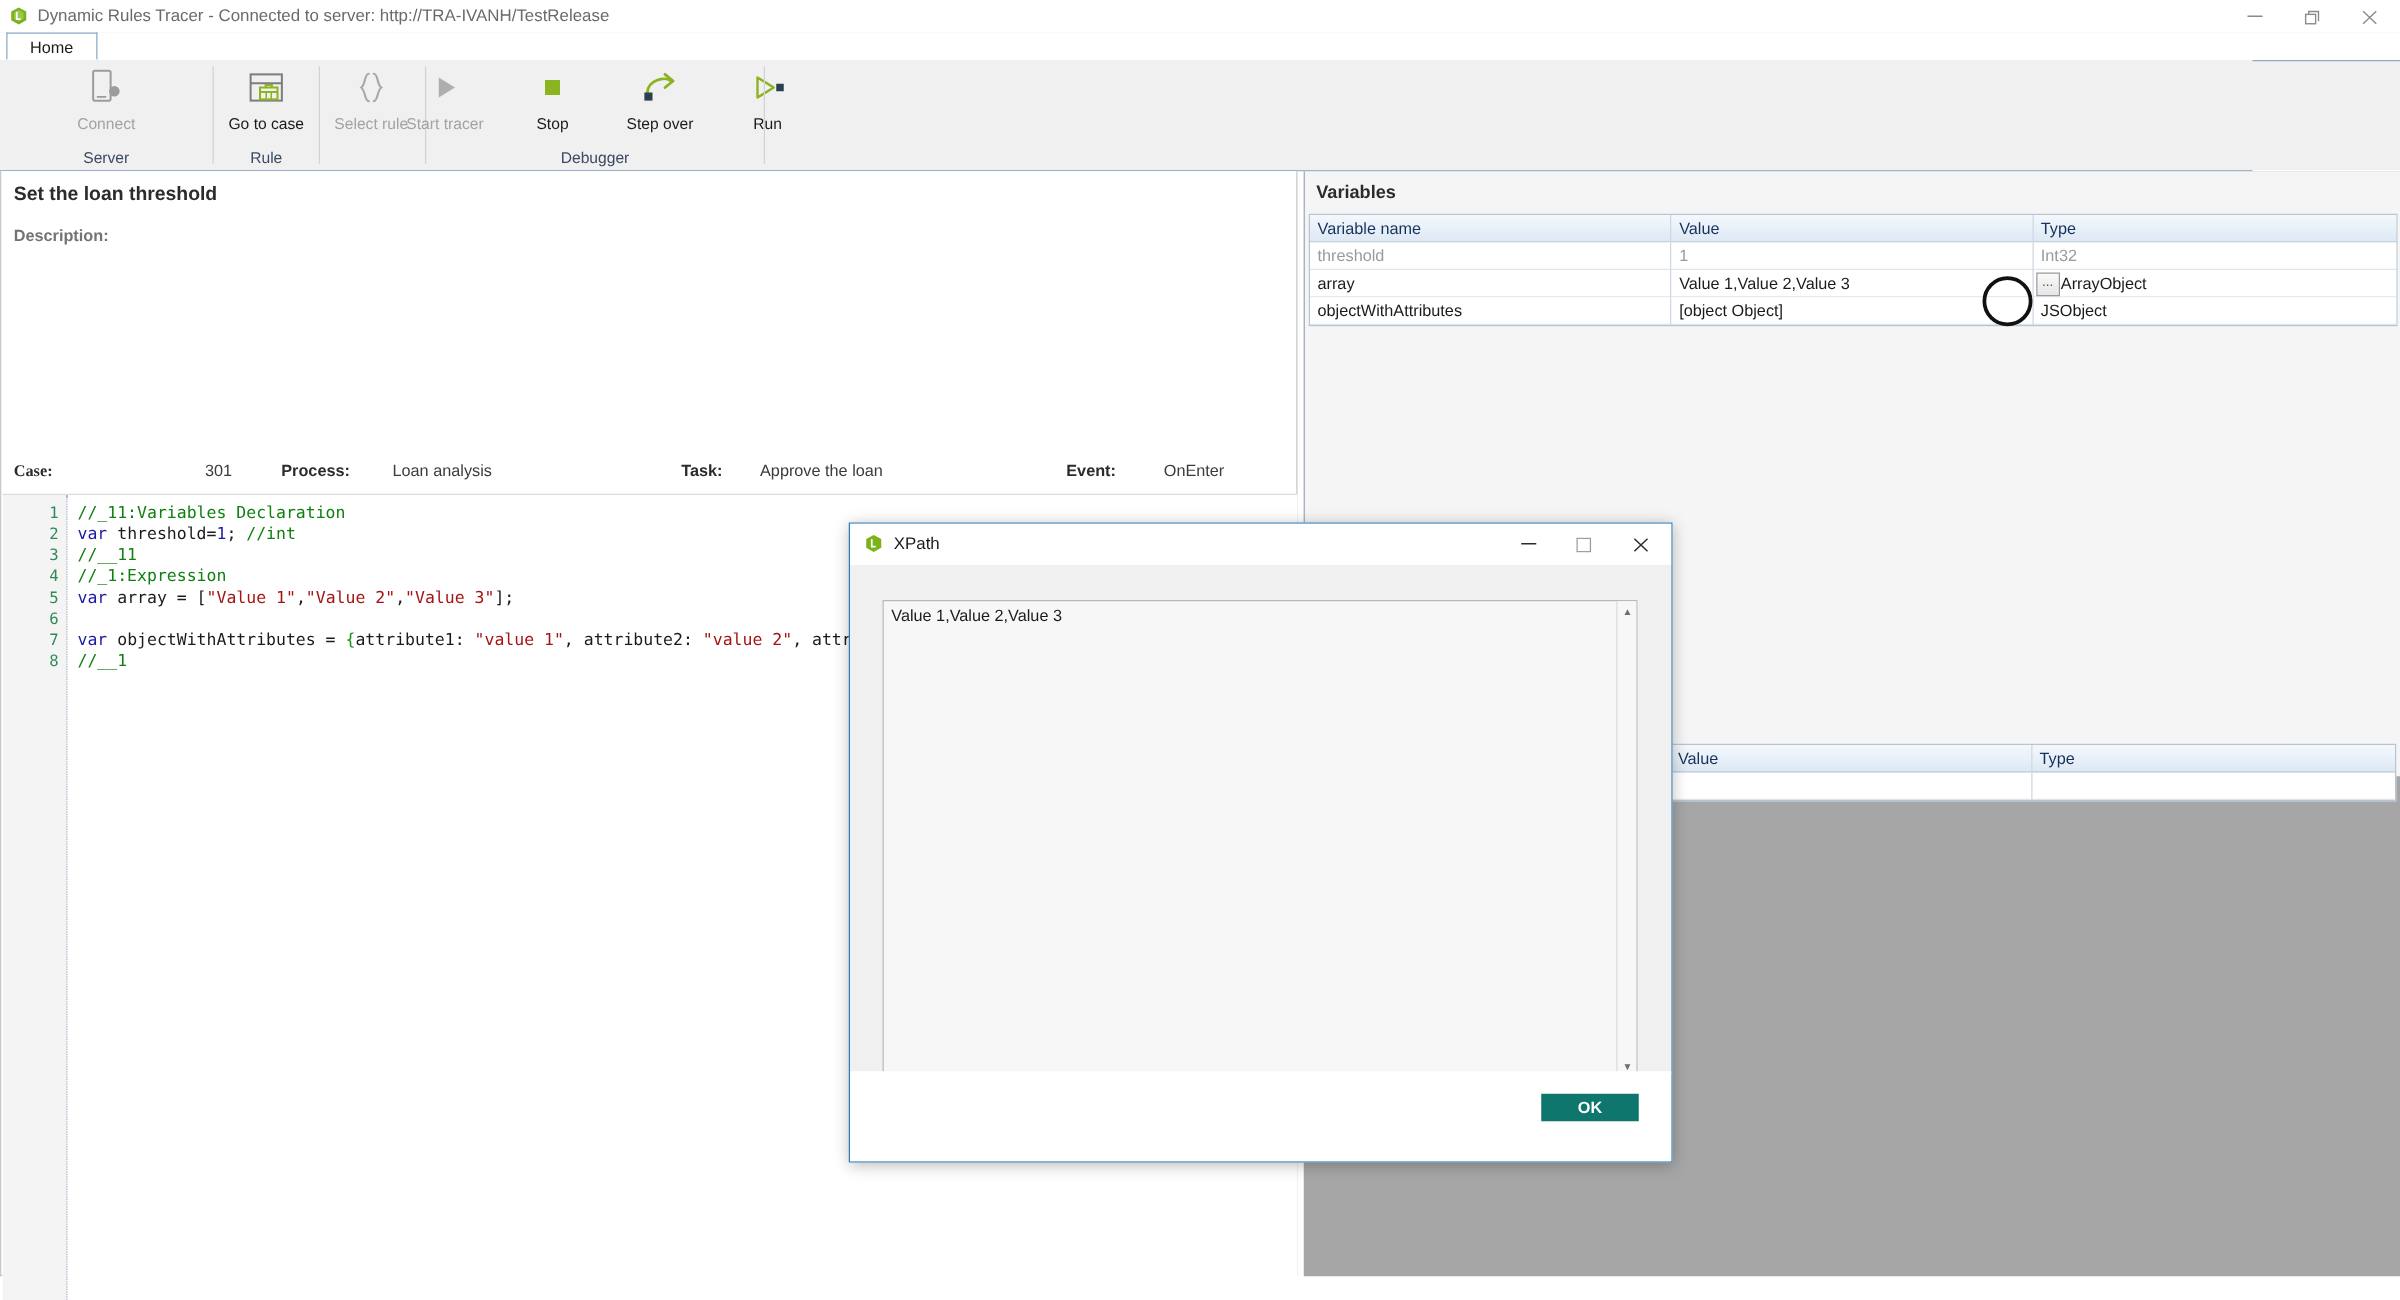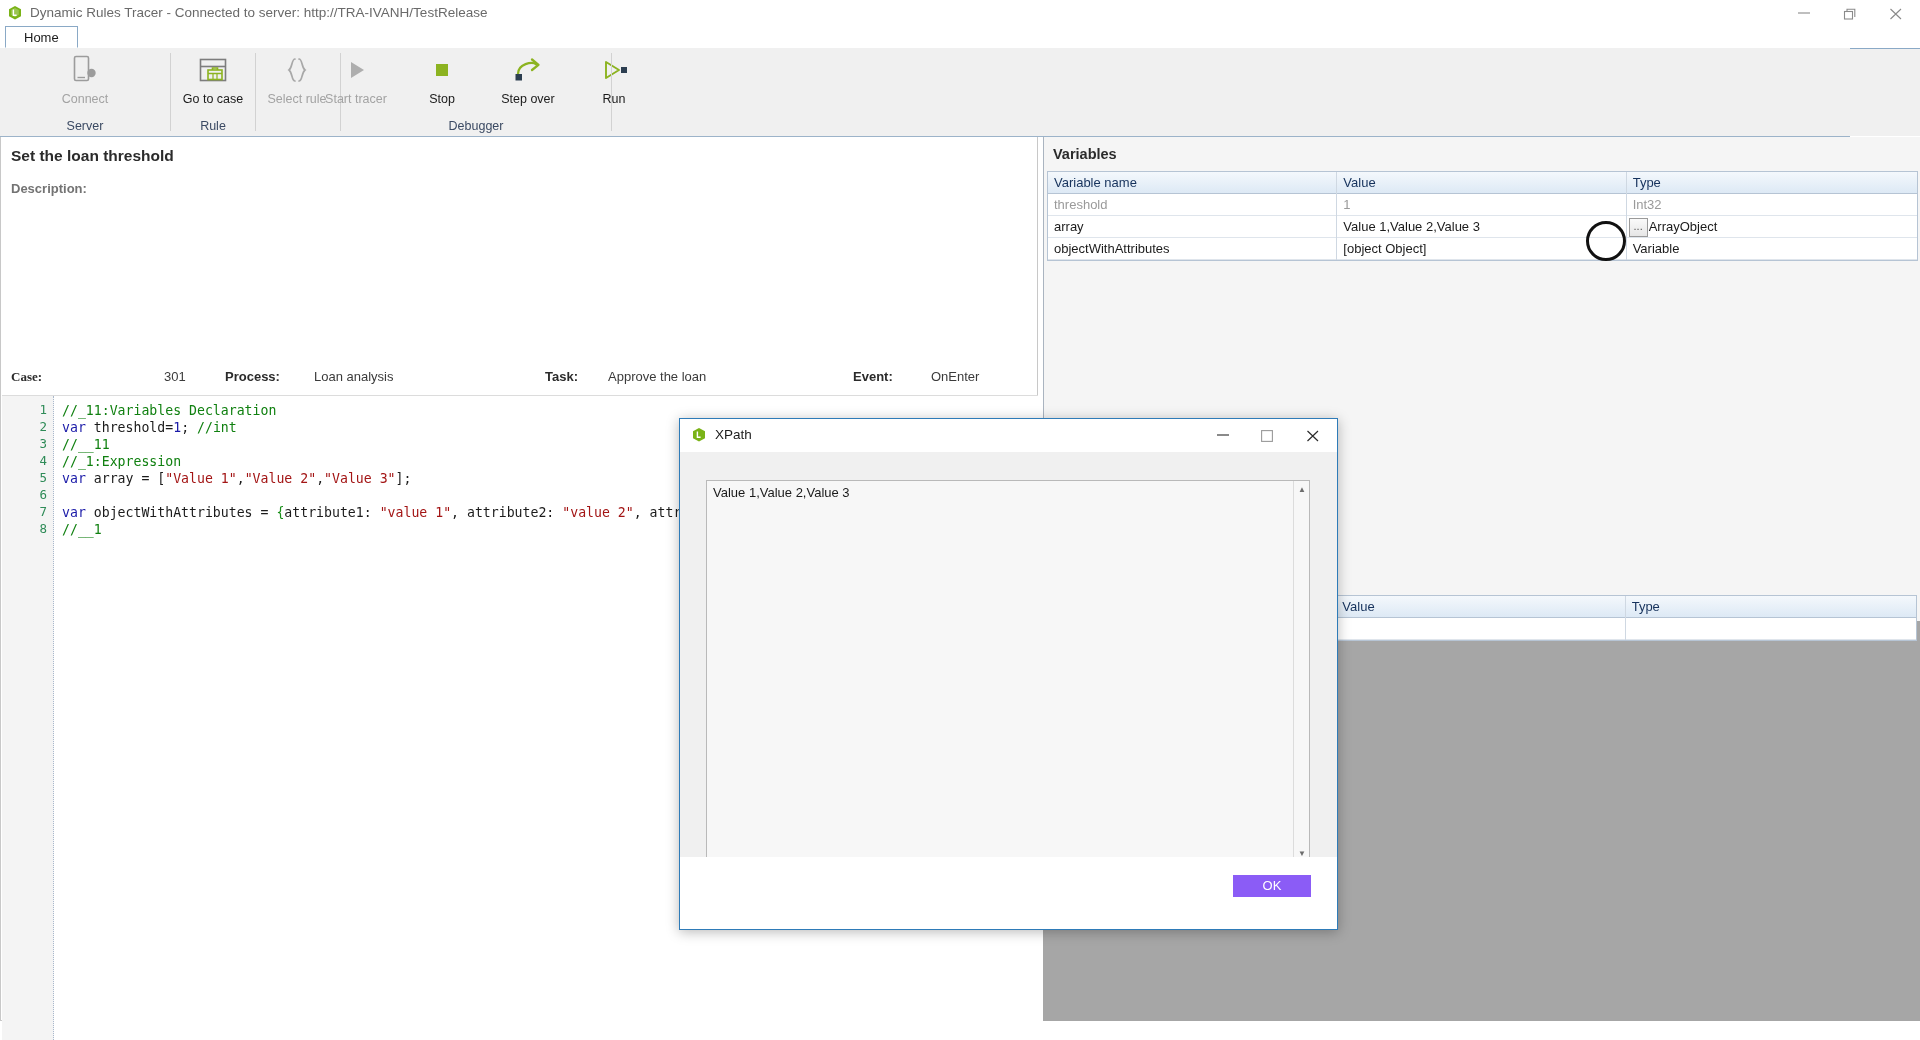--- a/index.html
+++ b/index.html
@@ -23,21 +23,21 @@
   .wc-close{right:0px;}
 
   
   .ribbon{position:absolute;left:0;top:26px;width:1920px;height:110px;background:#f0f0f0;}
   .tabstrip{position:absolute;left:0;top:0;width:1920px;height:22px;background:#ffffff;
     border-bottom:1px solid #8aa9c6;}
   .tab{position:absolute;left:5px;top:0px;height:22px;padding:0 18px;
     line-height:22px;font-size:13px;color:#1b1b1b;background:#ffffff;
     border:1px solid #8aa9c6;border-bottom:1px solid #ffffff;box-sizing:border-box;}
   .rb-body{position:absolute;left:0;top:22px;width:1802px;height:88px;background:#f0f0f0;
-    border-bottom:1px solid #9cb3c9;padding-left:48px;}
+    border-bottom:1px solid #9cb3c9;}
   .rb-group{position:absolute;top:0;height:88px;}
   .rb-sep{position:absolute;top:5px;width:1px;height:78px;background:#d2d2d2;}
   .rb-grouplabel{position:absolute;bottom:3px;width:100%;text-align:center;
     font-size:12.5px;color:#3b4a63;}
   .rb-btn{position:absolute;top:4px;width:86px;height:62px;text-align:center;cursor:default;}
   .rb-btn .ic{height:36px;display:flex;align-items:center;justify-content:center;}
   .rb-btn .lb{margin-top:4px;font-size:12.5px;color:#1b1b1b;white-space:nowrap;}
   .rb-btn.dis .lb{color:#a3a3a3;}
 
   
@@ -109,22 +109,22 @@
   .dlg-ta{position:absolute;left:26px;top:28px;width:604px;height:382px;background:#f7f7f7;
     border:1px solid #b9b9b9;box-sizing:border-box;}
   .dlg-ta-text{position:absolute;left:6px;top:4px;font-size:13px;color:#1b1b1b;
     white-space:pre-wrap;}
   .dlg-sb{position:absolute;right:0;top:0;width:16px;height:100%;background:#f7f7f7;
     border-left:1px solid #dcdcdc;box-sizing:border-box;}
   .sb-arrow{position:absolute;left:0;width:16px;height:16px;display:flex;align-items:center;
     justify-content:center;font-size:8px;color:#6d6d6d;cursor:default;}
   .sb-up{top:0;} .sb-dn{bottom:0;}
   .dlg-foot{position:absolute;left:0;bottom:0;width:100%;height:72px;background:#ffffff;}
-  .okbtn{position:absolute;right:26px;top:18px;width:78px;height:22px;background:#8b5cf6;
-    color:#ffffff;font-size:13px;font-weight:normal;text-align:center;line-height:22px;
+  .okbtn{position:absolute;right:26px;top:18px;width:78px;height:22px;background:#0f766e;
+    color:#ffffff;font-size:13px;font-weight:bold;text-align:center;line-height:22px;
     border:none;cursor:default;}
 </style>
 </head>
 <body>
 
 <div class="app">
 
   <div class="titlebar">
     <div class="tb-icon">
       <svg width="16" height="16" viewBox="0 0 16 16">
@@ -299,21 +299,21 @@
               <div class="gcell c3">Int32</div>
             </div>
             <div class="grow">
               <div class="gcell c1">array</div>
               <div class="gcell c2">Value 1,Value 2,Value 3</div>
               <div class="gcell c3"><div class="ellipsis-btn">...</div><span style="margin-left: 16px;">ArrayObject</span></div>
             </div>
             <div class="grow">
               <div class="gcell c1">objectWithAttributes</div>
               <div class="gcell c2">[object Object]</div>
-              <div class="gcell c3">Variable</div>
+              <div class="gcell c3">JSObject</div>
             </div>
           </div>
       </div>
     </div>
 
     <div class="panel2bg"></div>
 
     <div class="grid2">
       <div class="grow ghead">
         <div class="gcell c1">Variable name</div>

